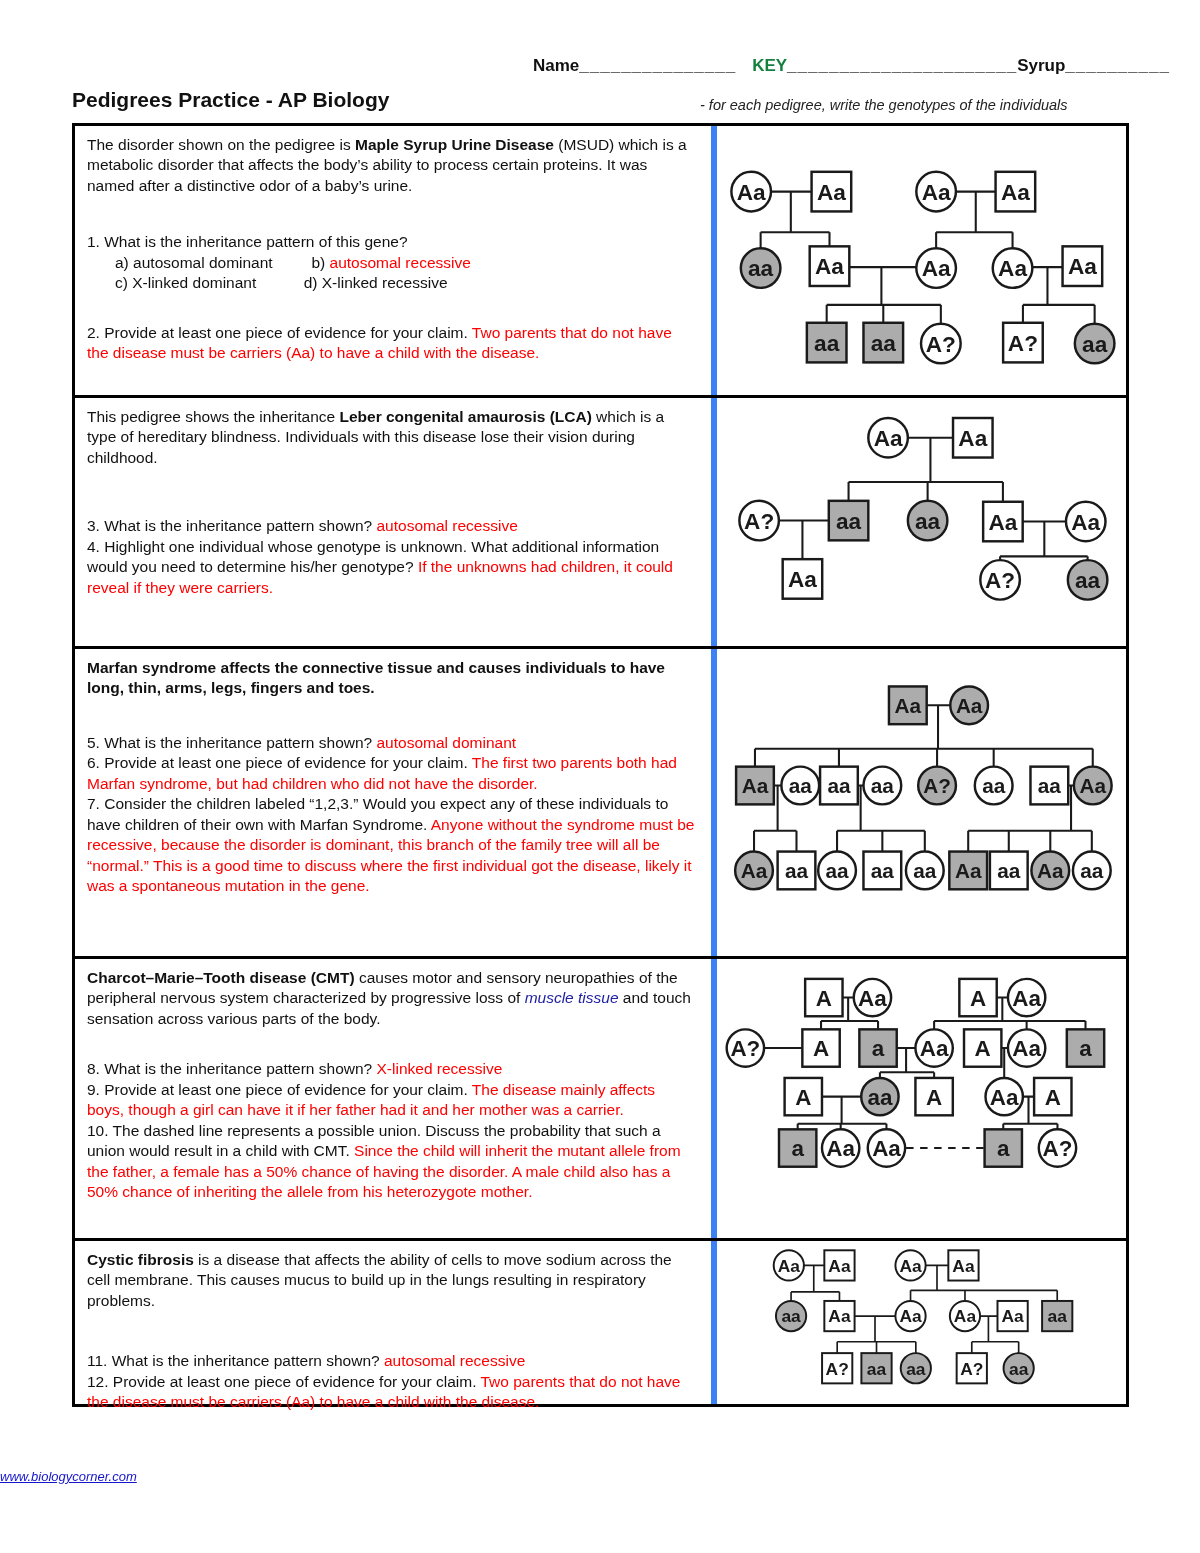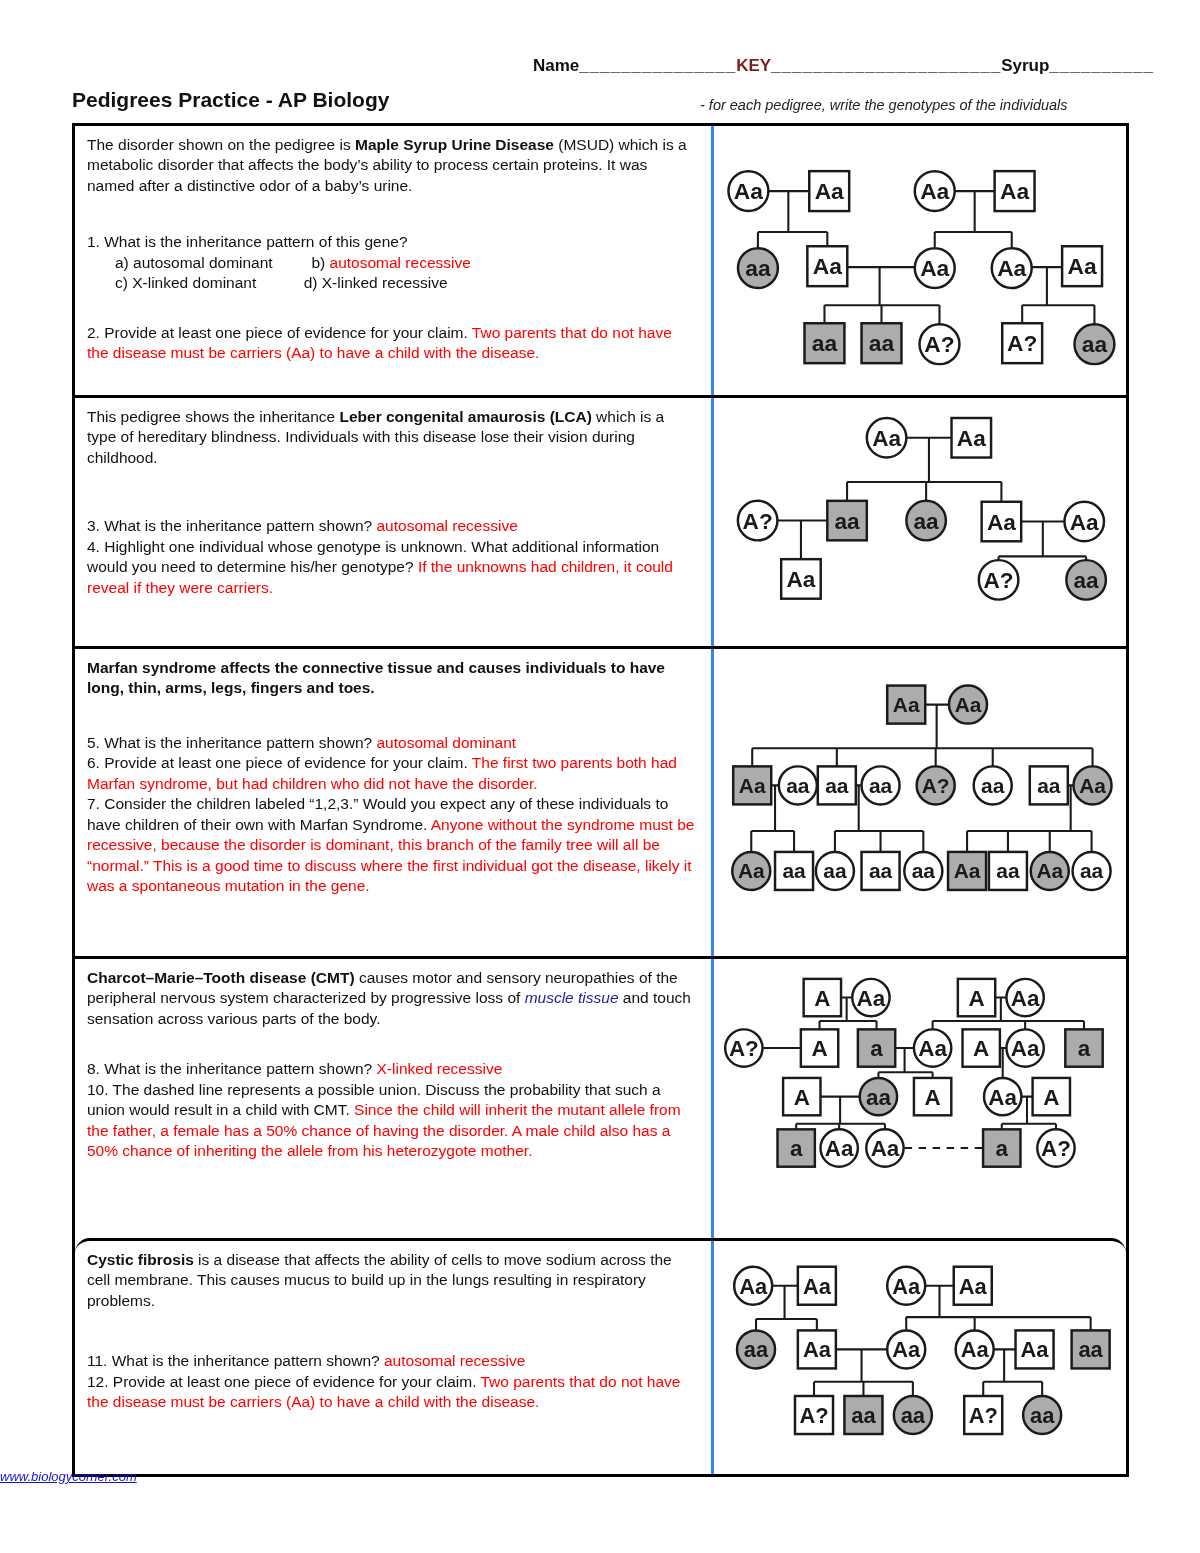--- a/index.html
+++ b/index.html
@@ -1,28 +1,28 @@
 <!DOCTYPE html>
 <html><head>
 <meta charset="utf-8">
 <style>
   html,body{margin:0;padding:0;background:#fff;}
   body{width:1200px;height:1553px;position:relative;font-family:"Liberation Sans",sans-serif;color:#111;}
   .header-line{position:absolute;top:56px;left:533px;font-size:17px;font-weight:bold;white-space:nowrap;}
   .header-line .blank{font-weight:bold;letter-spacing:1px;}
-  .key{color:#7f1d1d;}
+  .key{color:#15803d;margin-left:16px;}
   .page-title{position:absolute;top:88px;left:72px;font-size:21px;font-weight:bold;}
   .page-subtitle{position:absolute;top:97px;left:700px;width:430px;font-size:14.5px;font-style:italic;color:#222;}
   .ptable{position:absolute;left:72px;top:123px;width:1057px;border:3px solid #000;box-sizing:border-box;background:#fff;}
   .prow{display:flex;border-top:3px solid #000;box-sizing:border-box;}
   .prow:first-child{border-top:none;}
   .cell-text{width:636px;box-sizing:border-box;padding:9px 16px 0 12px;font-size:15.5px;line-height:1.32;}
-  .cell-ped{flex:1;border-left:3px solid #3b82f6;box-sizing:border-box;display:flex;align-items:center;justify-content:center;padding:4px;}
+  .cell-ped{flex:1;border-left:6px solid #3b82f6;box-sizing:border-box;display:flex;align-items:center;justify-content:center;padding:4px;}
   .cell-ped svg{width:100%;height:100%;}
-  .r1{height:269px;justify-content:center;} .r2{height:251px;} .r3{height:310px;} .r4{height:282px;} .r5{height:236px;border-radius:15px;}
+  .r1{height:269px;justify-content:center;} .r2{height:251px;} .r3{height:310px;} .r4{height:282px;} .r5{height:166px;}
   .para{margin:0;}
   .para.ind{padding-left:28px;}
   .seg-n{color:#111;}
   .seg-b{color:#111;font-weight:bold;}
   .seg-r{color:#fe0000;}
   .seg-bl{color:#2121a3;font-style:italic;}
   .footer-link{position:absolute;top:1467px;left:0;width:1200px;text-align:left;}
   .footer-link a{font-size:13px;font-style:italic;color:#1515cc;text-decoration:underline;}
 </style>
 </head>
@@ -301,20 +301,21 @@
             <circle cx="393" cy="217" r="20" fill="#ffffff" stroke="#1a1a1a" stroke-width="2.6"></circle>
             <text x="393" y="224.92" text-anchor="middle" font-family="&quot;Liberation Sans&quot;, sans-serif" font-size="22" font-weight="bold" fill="#1a1a1a">aa</text>
           </g>
         </svg>
       </div>
   </div>
   <div class="prow r4">
     <div class="cell-text">
         <p class="para"><span class="seg-b">Charcot–Marie–Tooth disease (CMT)</span><span class="seg-n"> causes  motor and sensory neuropathies of the peripheral nervous system characterized by progressive loss of </span><span class="seg-bl">muscle tissue</span><span class="seg-n"> and touch sensation across various parts of the body.</span></p>
         <p class="para" style="margin-top: 30px;"><span class="seg-n">8.  What is the inheritance pattern shown? </span><span class="seg-r">X-linked recessive</span></p>
+        <p class="para"><span class="seg-n">9.  Provide at least one piece of evidence for your claim.  </span><span class="seg-r">The disease mainly affects boys, though a girl can have it if her father had it and her mother was a carrier.</span></p>
         <p class="para"><span class="seg-n">10.  The dashed line represents a possible union. Discuss the probability that such a union would result in a child with CMT.    </span><span class="seg-r">Since the child will inherit the mutant allele from the father,   a female has a 50% chance of having the disorder.  A male child also has a 50% chance of inheriting the allele from his heterozygote mother.</span></p>
       </div>
     <div class="cell-ped">
         <svg viewBox="0 0 425 290" preserveAspectRatio="xMidYMid meet">
           <line x1="108" y1="37" x2="160" y2="37" stroke="#1a1a1a" stroke-width="2.2"></line>
           <line x1="134" y1="37" x2="134" y2="62" stroke="#1a1a1a" stroke-width="2.2"></line>
           <line x1="105" y1="62" x2="166" y2="62" stroke="#1a1a1a" stroke-width="2.2"></line>
           <line x1="105" y1="62" x2="105" y2="91" stroke="#1a1a1a" stroke-width="2.2"></line>
           <line x1="166" y1="62" x2="166" y2="91" stroke="#1a1a1a" stroke-width="2.2"></line>
           <line x1="273" y1="37" x2="325" y2="37" stroke="#1a1a1a" stroke-width="2.2"></line>

